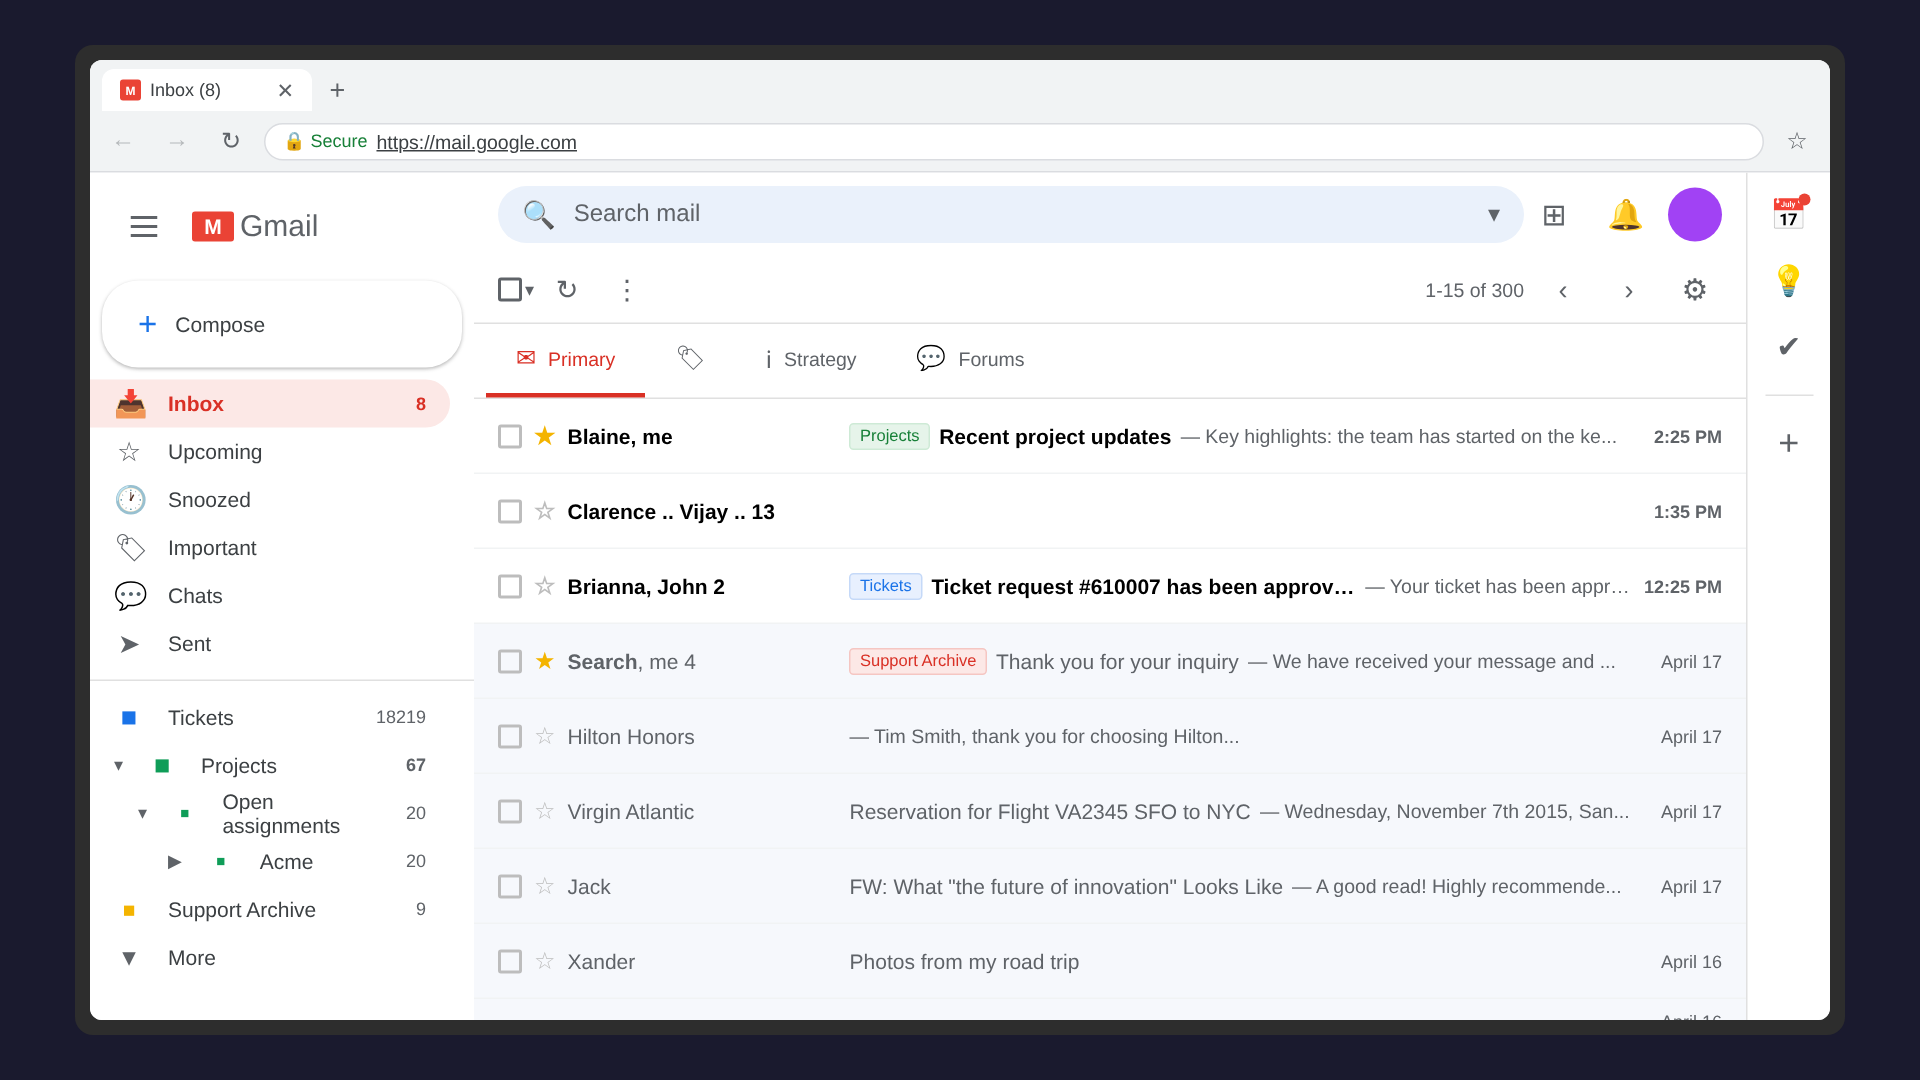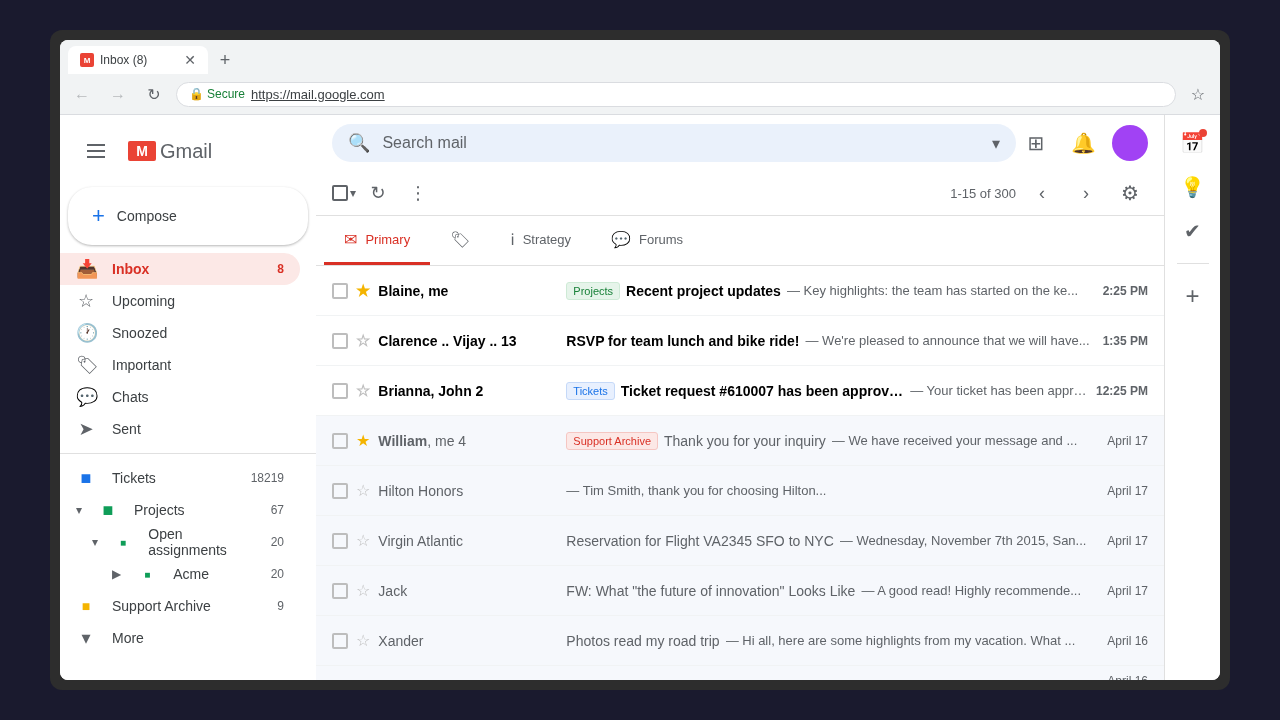--- a/index.html
+++ b/index.html
@@ -691,21 +691,21 @@
         <div class="nav-item">
           <span class="nav-icon" style="color:#1a73e8;">■</span>
           <span class="nav-label">Tickets</span>
           <span class="nav-count" style="font-weight:400;color:#5f6368;">18219</span>
         </div>
 
         <div class="nav-item">
           <span class="expand-arrow">▾</span>
           <span class="nav-icon" style="color:#0f9d58;">■</span>
           <span class="nav-label">Projects</span>
-          <span class="nav-count" style="font-weight:400;color:#5f6368;">67</span>
+          <span class="nav-count" style="font-weight:700;color:#5f6368;">67</span>
         </div>
 
         <div class="nav-item nav-item-sub">
           <span class="expand-arrow">▾</span>
           <span class="nav-icon" style="color:#0f9d58; font-size:10px;">■</span>
           <span class="nav-label">Open assignments</span>
           <span class="nav-count" style="font-weight:400;color:#5f6368;">20</span>
         </div>
 
         <div class="nav-item" style="padding-left:52px;">
@@ -788,43 +788,39 @@
               <span class="email-subject">Recent project updates</span>
               <span class="email-preview"> — Key highlights: the team has started on the ke...</span>
             </div>
             <span class="email-time">2:25 PM</span>
           </div>
 
           <div class="email-row unread">
             <div class="email-checkbox"></div>
             <span class="email-star">☆</span>
             <span class="email-sender"><b>Clarence</b> .. Vijay .. 13</span>
-            <div class="email-content">
-              <span class="email-subject">RSVP for team lunch and bike ride!</span>
-              <span class="email-preview"> — We're pleased to announce that we will have...</span>
-            </div>
             <span class="email-time">1:35 PM</span>
           </div>
 
           <div class="email-row unread">
             <div class="email-checkbox"></div>
             <span class="email-star">☆</span>
             <span class="email-sender"><b>Brianna</b>, John 2</span>
             <div class="email-content">
               <span class="email-tag tag-tickets">Tickets</span>
               <span class="email-subject"><b>Ticket request #610007 has been approved!</b></span>
               <span class="email-preview"> — Your ticket has been appro...</span>
             </div>
             <span class="email-time">12:25 PM</span>
           </div>
 
           <div class="email-row read">
             <div class="email-checkbox"></div>
             <span class="email-star starred">★</span>
-            <span class="email-sender"><b>William</b>, me 4</span>
+            <span class="email-sender"><b>Search</b>, me 4</span>
             <div class="email-content">
               <span class="email-tag tag-support">Support Archive</span>
               <span class="email-subject">Thank you for your inquiry</span>
               <span class="email-preview"> — We have received your message and ...</span>
             </div>
             <span class="email-time">April 17</span>
           </div>
 
           <div class="email-row read">
             <div class="email-checkbox"></div>
@@ -856,22 +852,21 @@
               <span class="email-preview"> — A good read! Highly recommende...</span>
             </div>
             <span class="email-time">April 17</span>
           </div>
 
           <div class="email-row read">
             <div class="email-checkbox"></div>
             <span class="email-star">☆</span>
             <span class="email-sender">Xander</span>
             <div class="email-content">
-              <span class="email-subject">Photos read my road trip</span>
-              <span class="email-preview"> — Hi all, here are some highlights from my vacation. What ...</span>
+              <span class="email-subject">Photos from my road trip</span>
             </div>
             <span class="email-time">April 16</span>
           </div>
 
           <div class="email-row read" style="height:auto;min-height:50px;padding:8px 16px;flex-wrap:wrap;">
 
             <div class="email-content" style="flex-direction:column;align-items:flex-start;gap:2px;">
               <div style="display:flex;align-items:center;gap:6px;width:100%;">
                 <span class="email-subject">Product Strategy classes</span>
                 <span class="email-preview"> — He emailed me about his latest work. Here's what we rev...</span>

